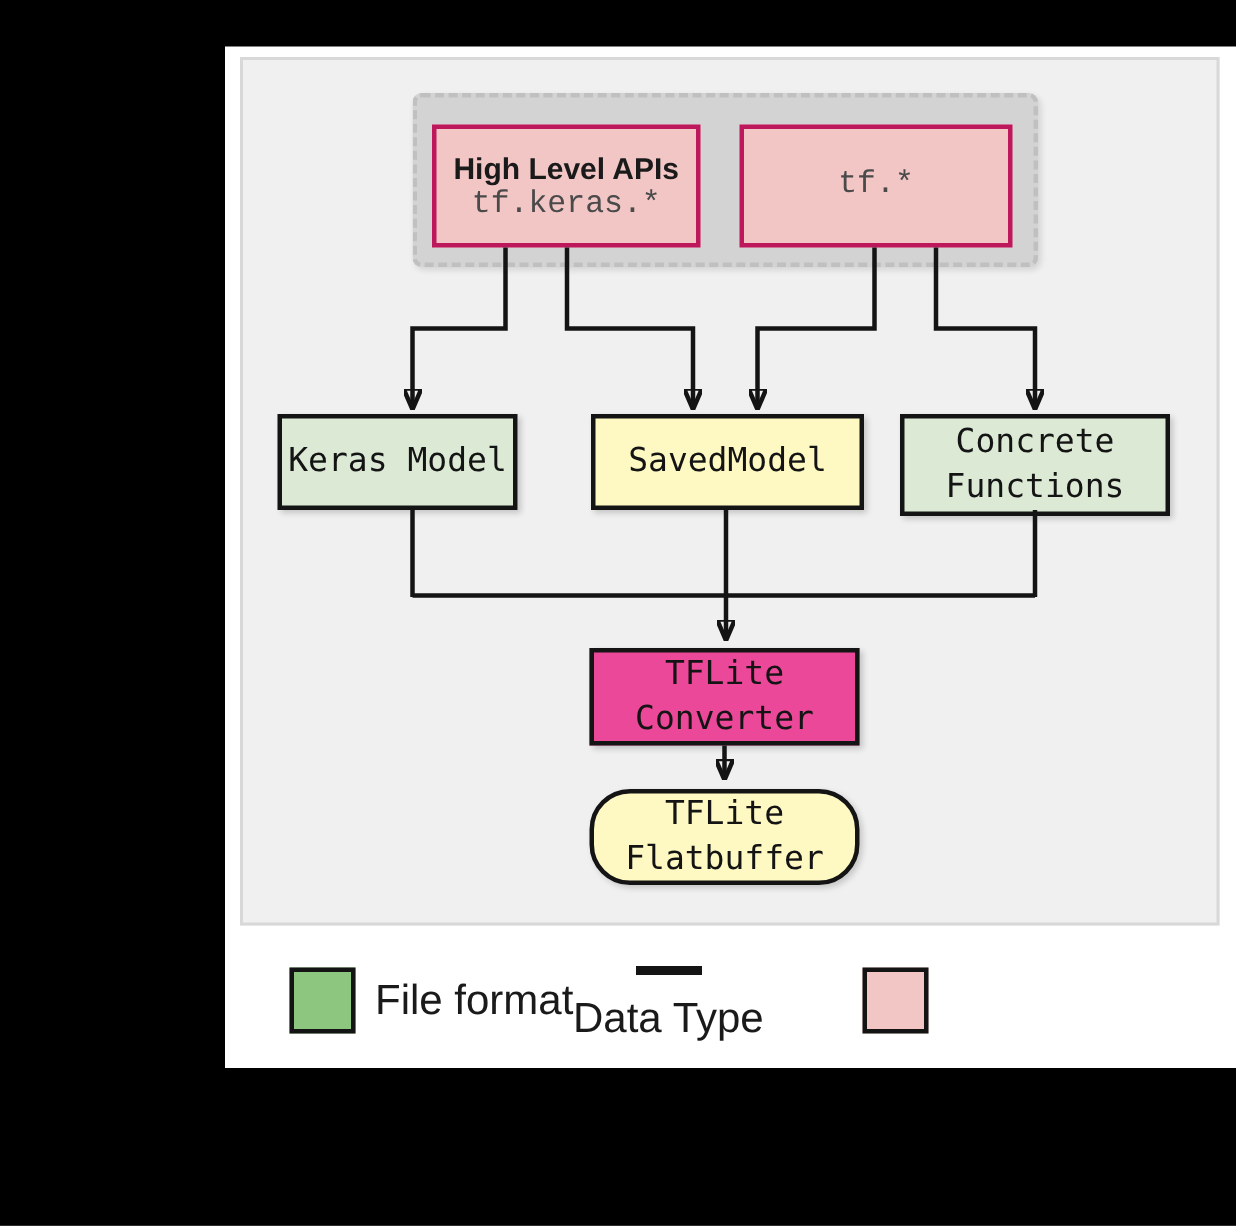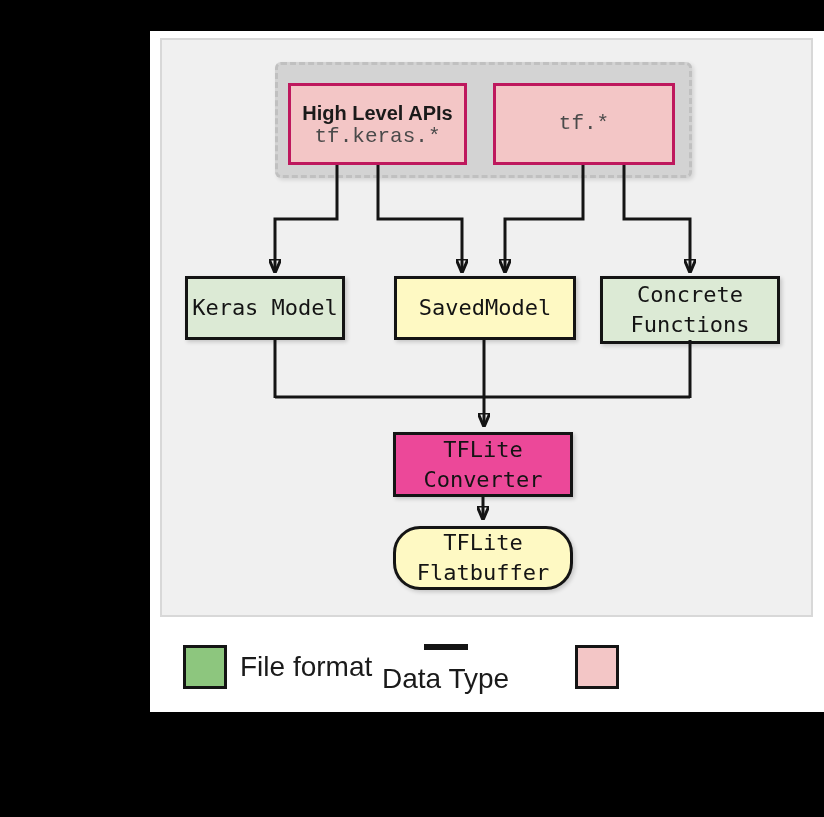--- a/index.html
+++ b/index.html
@@ -76,21 +76,21 @@
     <path d="M583,165 L583,219 L505,219 L505,271" marker-end="url(#arrow)"></path>
     <path d="M624,165 L624,219 L690,219 L690,271" marker-end="url(#arrow)"></path>
     <path d="M275,340 L275,398"></path>
     <path d="M690,340 L690,398"></path>
     <path d="M275,397 L690,397"></path>
     <path d="M484,340 L484,425" marker-end="url(#arrow)"></path>
     <path d="M483,497 L483,518" marker-end="url(#arrow)"></path>
   </svg>
 
   <div class="legend">
-    <div class="legend-item" style="left:0px;text-align:center;">
+    <div class="legend-item" style="left:10px;text-align:center;">
       <div class="swatch" style="background: rgb(141, 198, 126);"></div>
       <div class="legend-label">File format</div>
     </div>
     <div class="legend-item" style="left:199px;flex-direction:column;">
       <div class="swatch" style="background: rgb(220, 234, 213);"></div>
       <div class="legend-label">Data Type</div>
     </div>
     <div class="legend-item" style="left:392px;">
       <div class="swatch" style="background: rgb(243, 198, 198);"></div>
     </div>

